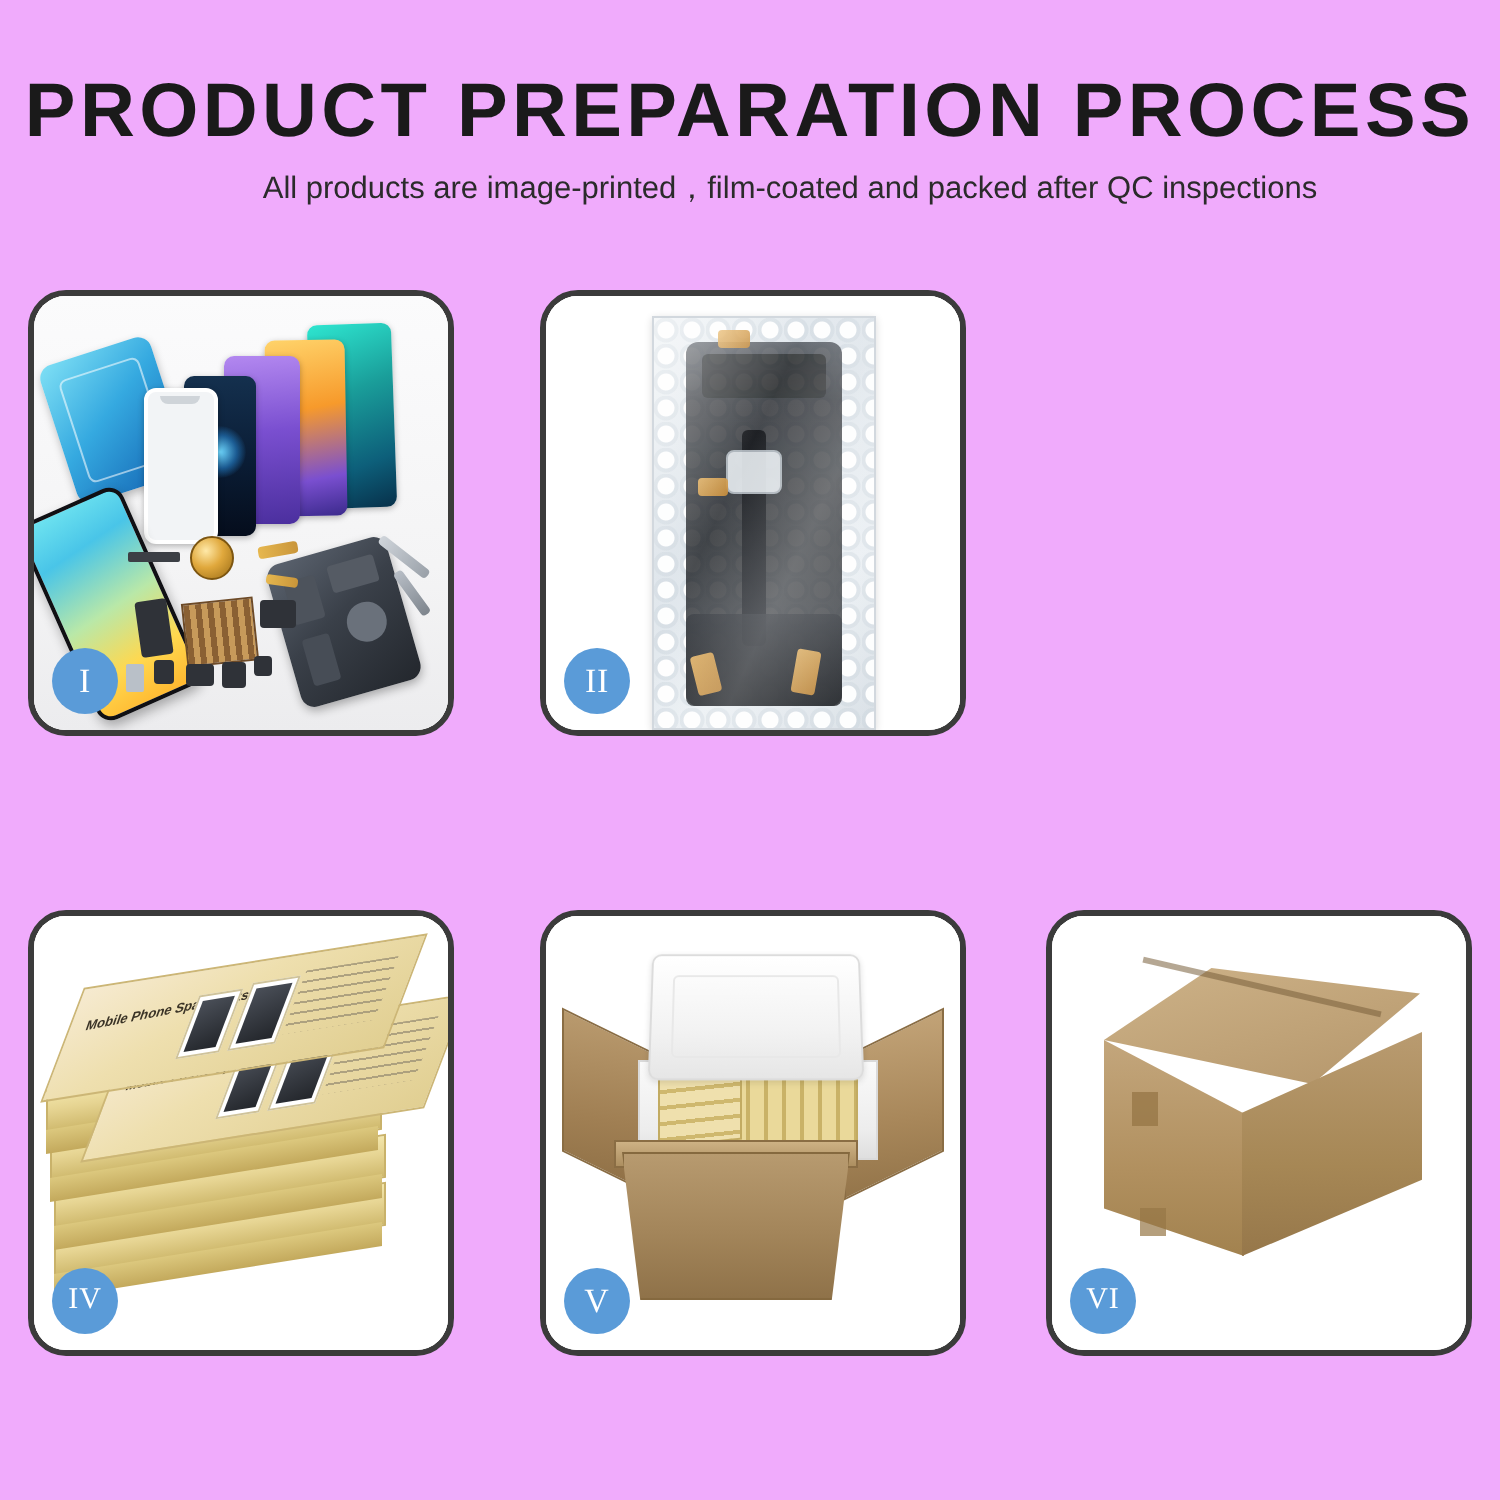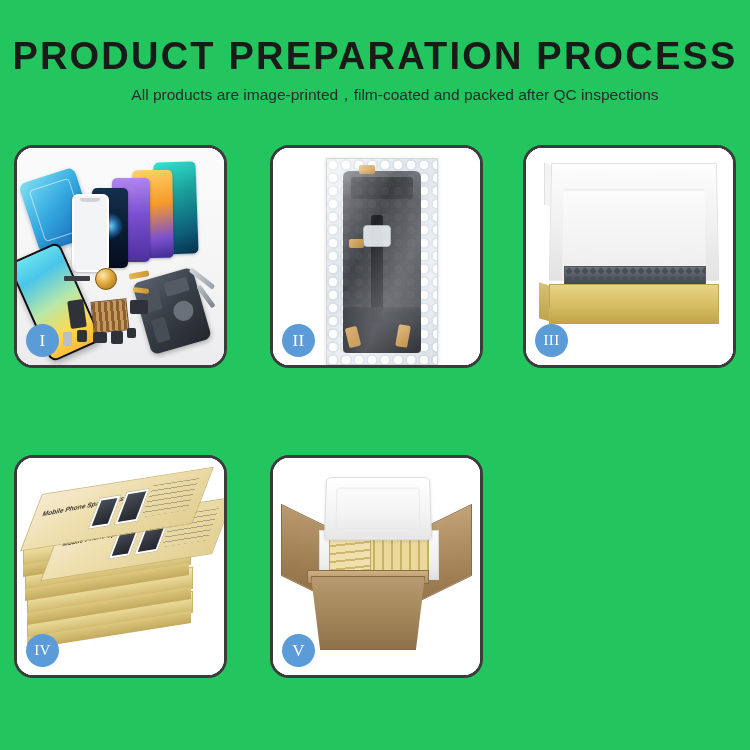--- a/index.html
+++ b/index.html
@@ -10,21 +10,21 @@
     width: 750px;
     height: 750px;
     background: #ffffff;
     font-family: "Liberation Sans", sans-serif;
     overflow: hidden;
   }
   .page {
     position: relative;
     width: 750px;
     height: 750px;
-    background: #22c55e;
+    background: #f0abfc;
   }
 
   
   .header {
     position: absolute;
     left: 0;
     top: 34px;
     width: 750px;
     text-align: center;
   }
@@ -449,33 +449,20 @@
           <div class="bb-tape" style="left:32px; top:6px; width:16px; height:9px;"></div>
           <div class="bb-tape" style="left:22px; top:80px; width:15px; height:9px;"></div>
           <div class="bb-tape" style="left:20px; top:168px; width:12px; height:20px; transform:rotate(-14deg);"></div>
           <div class="bb-tape" style="left:70px; top:166px; width:12px; height:22px; transform:rotate(10deg);"></div>
           <div class="bb-gloss"></div>
         </div>
       </div>
       <div class="badge">II</div>
     </div>
 
-    <div class="panel r1 c3">
-      <div class="photo">
-        <div class="p3bg"></div>
-        <div class="box3-flapL"></div>
-        <div class="box3-flapR"></div>
-        <div class="box3-lid"></div>
-        <div class="box3-foam"></div>
-        <div class="box3-baseL"></div>
-        <div class="box3-base"></div>
-        <div class="box3-baseFront"></div>
-      </div>
-      <div class="badge wide">III</div>
-    </div>
 
     <div class="panel r2 c1">
       <div class="photo">
         <div class="p4bg"></div>
         <div class="stack">
 
           <div class="slab" style="left:4px;  top:128px;"></div>
           <div class="slab-side" style="left:4px;  top:148px;"></div>
           <div class="slab" style="left:4px;  top:104px;"></div>
           <div class="slab-side" style="left:4px;  top:124px;"></div>
@@ -518,15 +505,27 @@
         <div class="foam-box"></div>
         <div class="ybox-row"></div>
         <div class="ybox-row2"></div>
         <div class="foam-lid"></div>
         <div class="ct-rim"></div>
         <div class="ct-body"></div>
       </div>
       <div class="badge">V</div>
     </div>
 
+    <div class="panel r2 c3">
+      <div class="photo">
+        <div class="p6bg"></div>
+        <div class="c6-top"></div>
+        <div class="c6-left"></div>
+        <div class="c6-right"></div>
+        <div class="c6-seam"></div>
+        <div class="c6-tapeA"></div>
+        <div class="c6-tapeB"></div>
+      </div>
+      <div class="badge wide">VI</div>
+    </div>
 
   </div>
 </div>
 
 </body></html>

